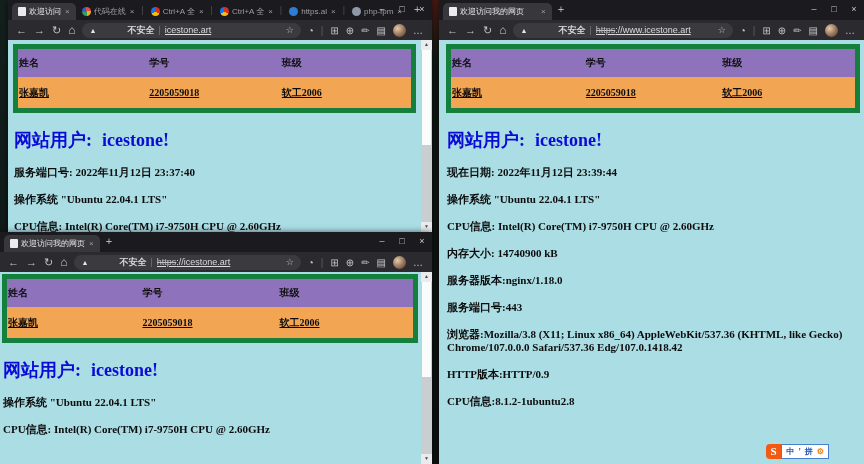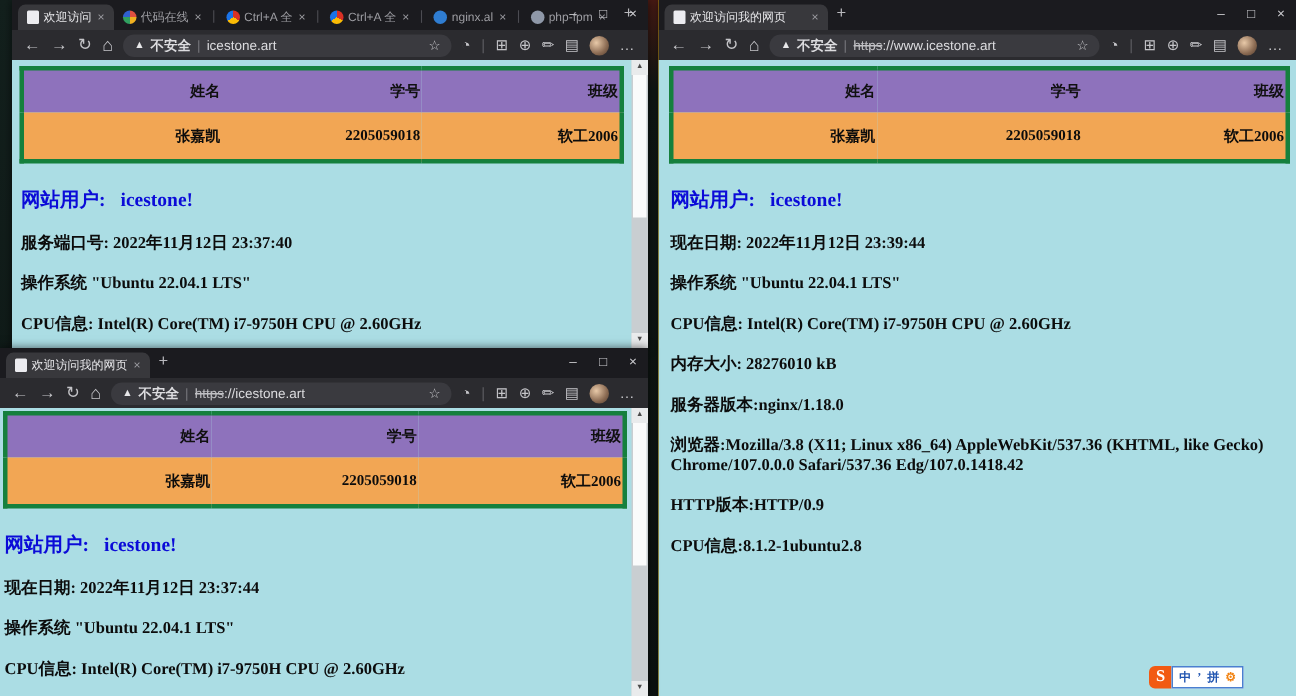--- a/index.html
+++ b/index.html
@@ -25,46 +25,46 @@
   .newtab{color:#b9b9bd;font-size:11px;margin:0 4px 2px 6px;align-self:center;}
   .wincontrols{position:absolute;right:0;top:0;height:18px;display:flex;align-items:center;}
   .wc{width:20px;text-align:center;color:#c9c9cd;font-size:9px;line-height:18px;}
   .toolbar{height:20px;background:#2b2b2f;display:flex;align-items:center;gap:7px;
     padding:0 8px;color:#c4c4c8;font-size:11px;flex:none;}
   .navic{font-size:11px;line-height:1;color:#c4c4c8;}
   .home{font-size:12px;}
   .pill{flex:1;height:15px;background:#3a3a3f;border-radius:8px;display:flex;
     align-items:center;gap:4px;padding:0 7px;font-size:9px;color:#dcdcdf;min-width:0;}
   .pill .warn-tri{color:#e8e8ea;font-size:7px;}
-  .pill .warn-txt{font-weight:bold;}
+  .pill .warn-txt{font-weight:bold;margin-left:27px;}
   .pill .pdiv{color:#77777c;}
-  .pill .url{overflow:hidden;white-space:nowrap;flex:1;}
+  .pill .url{overflow:hidden;white-space:nowrap;flex:1;text-decoration:underline;}
   .pill .scheme{text-decoration:line-through;color:#c0c0c4;}
   .pill .pfav{margin-left:auto;font-size:9px;color:#c4c4c8;}
   .tbdiv{color:#5b5b60;font-size:10px;}
   .tbico{font-size:10px;color:#c4c4c8;}
   .avatar{width:13px;height:13px;border-radius:50%;flex:none;
     background:radial-gradient(circle at 35% 35%,#e8c9a8,#8a6a52 60%,#4e3a2c);}
   .more{letter-spacing:1px;}
   
   .fav{width:9px;height:9px;border-radius:50%;flex:none;}
   .fav-doc{width:8px;height:9px;border-radius:1px;background:#ececf0;flex:none;}
   .fav-code{background:conic-gradient(#e05040 0 25%,#f0b020 25% 50%,#30a060 50% 75%,#3060d0 75% 100%);}
   .fav-ctrl{background:conic-gradient(#d93025 0 33%,#fbbc05 33% 66%,#1a73e8 66% 100%);}
   .fav-search{background:#2f7dd1;}
   .fav-php{background:#8f98a8;}
   
   .page{flex:1;background:#abdde4;position:relative;overflow:hidden;
     font-family:"Liberation Serif",serif;color:#0c0c0c;}
   .pagein{position:absolute;inset:0;padding:4px 16px 0 5px;}
-  table.site{border-collapse:collapse;width:100%;border:3px solid #15803d;
-    text-align:right;font-weight:bold;font-size:10px;table-layout:fixed;}
+  table.site{border-collapse:collapse;width:100%;border:5px solid #15803d;
+    text-align:left;font-weight:bold;font-size:10px;table-layout:fixed;}
   table.site th{background:#8e72bc;height:26px;font-size:10px;color:#101010;}
-  table.site td{background:#f2a654;height:29px;}
-  .userline{color:#0b0bd8;font-weight:bold;font-size:13px;margin:15px 0 0 1px;}
+  table.site td{background:#f2a654;height:29px;text-decoration:underline;}
+  .userline{color:#0b0bd8;font-weight:bold;font-size:18px;margin:15px 0 0 1px;}
   .userline .uval{margin-left:10px;font-family:"Liberation Serif",serif;}
   .pline{font-weight:bold;font-size:11px;margin:14px 0 0 1px;line-height:13px;}
   
   .sbar{position:absolute;top:0;right:0;bottom:0;width:11px;background:#c9ced1;}
   .sbtn{position:absolute;left:0;width:11px;height:10px;background:#e9ebec;color:#4a4a4a;
     font-size:5px;text-align:center;line-height:10px;}
   .sbtn.up{top:0;} .sbtn.down{bottom:0;}
   .sthumb{position:absolute;left:1px;right:1px;top:10px;height:95px;background:#fafbfb;}
   
   .ime{position:absolute;right:35px;bottom:5px;display:flex;align-items:center;height:15px;}
@@ -103,21 +103,21 @@
     </div>
     <span class="tabsep">|</span>
     <div class="tab">
       <span class="fav fav-ctrl"></span>
       <span class="tlabel">Ctrl+A 全</span>
       <span class="tclose">×</span>
     </div>
     <span class="tabsep">|</span>
     <div class="tab">
       <span class="fav fav-search"></span>
-      <span class="tlabel">nginx.al</span>
+      <span class="tlabel">https.al</span>
       <span class="tclose">×</span>
     </div>
     <span class="tabsep">|</span>
     <div class="tab">
       <span class="fav fav-php"></span>
       <span class="tlabel">php-fpm</span>
       <span class="tclose">×</span>
     </div>
     <span class="newtab">+</span>
     <div class="wincontrols">
@@ -226,21 +226,20 @@
         <tr>
           <td>张嘉凯</td>
           <td>2205059018</td>
           <td>软工2006</td>
         </tr>
       </tbody>
         </table>
       <div class="userline">
         <span>网站用户:</span><span class="uval">icestone!</span>
       </div>
-      <p class="pline">现在日期: 2022年11月12日 23:37:44</p>
       <p class="pline">操作系统 "Ubuntu 22.04.1 LTS"</p>
       <p class="pline">CPU信息: Intel(R) Core(TM) i7-9750H CPU @ 2.60GHz</p>
 
     </div>
     <div class="sbar">
       <div class="sbtn up">▲</div>
       <div class="sthumb"></div>
       <div class="sbtn down">▼</div>
     </div>
   </div>
@@ -296,22 +295,23 @@
           <td>软工2006</td>
         </tr>
       </tbody>
         </table>
       <div class="userline">
         <span>网站用户:</span><span class="uval">icestone!</span>
       </div>
       <p class="pline">现在日期: 2022年11月12日 23:39:44</p>
       <p class="pline">操作系统 "Ubuntu 22.04.1 LTS"</p>
       <p class="pline">CPU信息: Intel(R) Core(TM) i7-9750H CPU @ 2.60GHz</p>
-      <p class="pline">内存大小: 28276010 kB</p>
+      <p class="pline">内存大小: 14740900 kB</p>
       <p class="pline">服务器版本:nginx/1.18.0</p>
+      <p class="pline">服务端口号:443</p>
       <p class="pline">浏览器:Mozilla/3.8 (X11; Linux x86_64) AppleWebKit/537.36 (KHTML, like Gecko) Chrome/107.0.0.0 Safari/537.36 Edg/107.0.1418.42</p>
       <p class="pline">HTTP版本:HTTP/0.9</p>
       <p class="pline">CPU信息:8.1.2-1ubuntu2.8</p>
     </div>
     <div class="ime">
       <span class="imelogo">S</span>
       <span class="imebody">
         <span>中</span>
         <span>’</span>
         <span>拼</span>

